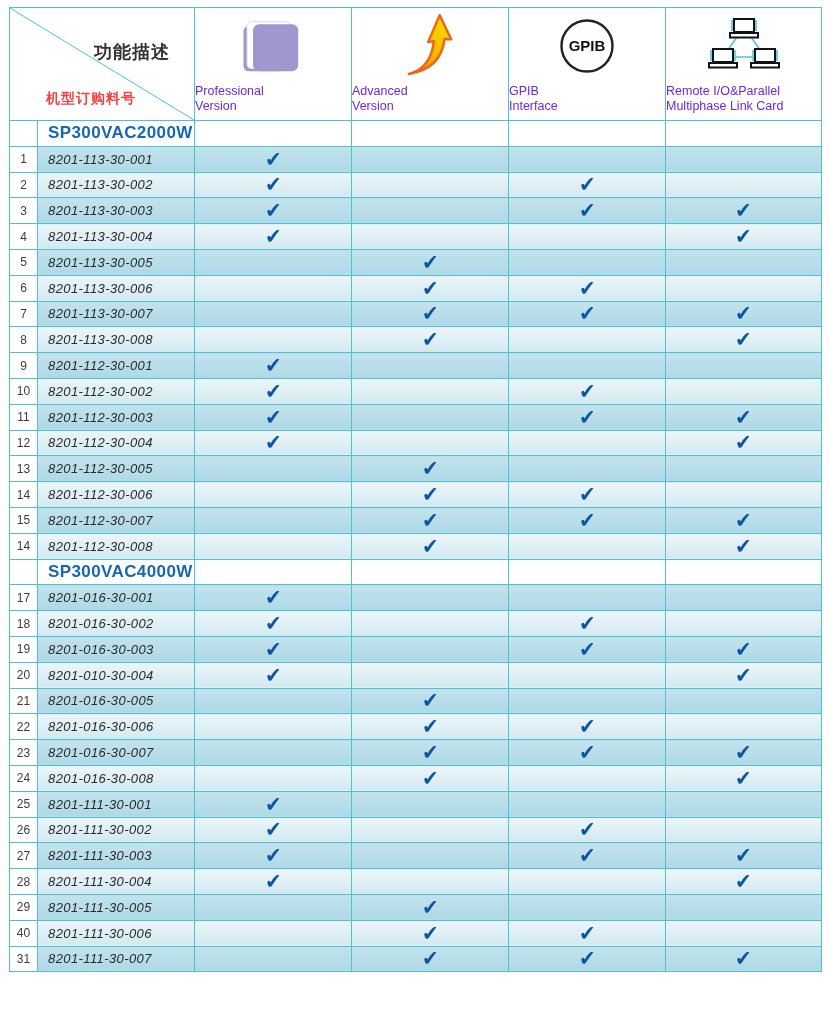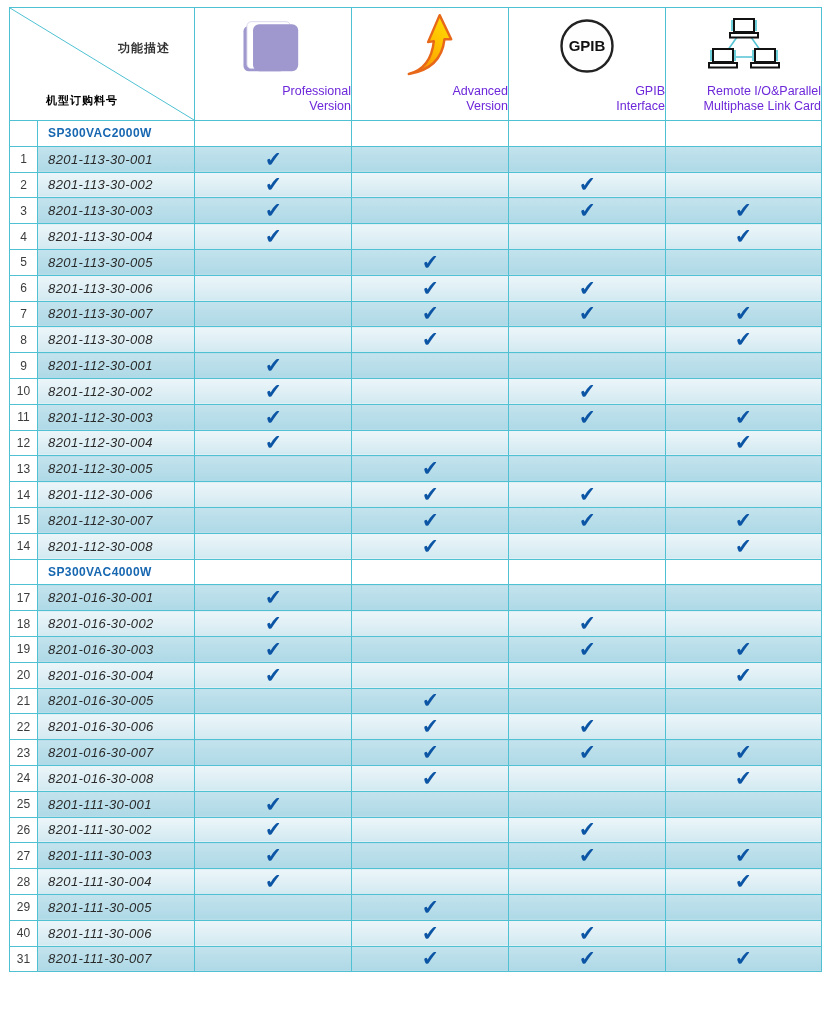--- a/index.html
+++ b/index.html
@@ -19,44 +19,44 @@
   }
   .matrix td{
     border:1px solid var(--border);
     padding:0;overflow:hidden;vertical-align:middle;
   }
   
   .header-row td{height:112px;background:#fff;}
   .corner-cell{position:relative;}
   .corner-diagonal{position:absolute;left:0;top:0;width:100%;height:100%;}
   .corner-top{
-    position:absolute;right:24px;top:32px;font-size:12px;font-weight:600;color:#333;
+    position:absolute;right:24px;top:32px;font-size:18px;font-weight:600;color:#333;
     letter-spacing:1px;
   }
   .corner-bottom{
-    position:absolute;left:36px;bottom:12px;font-size:11px;font-weight:600;color:#000000;
+    position:absolute;left:36px;bottom:12px;font-size:14px;font-weight:600;color:#ef4444;
     letter-spacing:1px;
     text-align:right;
   }
-  .feat-head{text-align:right;}
+  .feat-head{text-align:left;}
   .feat-head .icon-box{
     height:76px;display:flex;align-items:center;justify-content:center;
   }
   .feat-head .lbl{
     font-size:12.5px;color:#6d28d9;line-height:1.2;padding-bottom:6px;
   }
   
   .section-row td{height:24.8px;background:#fff;}
   .data-row td{height:24.8px;}
   .data-row.dark td.shade{background:linear-gradient(180deg,#c3e3ed 0%,#aed9e6 100%);}
   .data-row.light td.shade{background:linear-gradient(180deg,#ecf6f9 0%,#d2e9f1 100%);}
   .num-cell{background:#fff !important;text-align:center;font-size:12px;color:#3c3c3c;}
   .part-cell{font-size:13px;color:var(--text);padding-left:10px !important;letter-spacing:.4px;font-style:italic;}
   .title-cell{
-    font-size:12px;font-weight:700;color:var(--sectionBlue);
+    font-size:17px;font-weight:700;color:var(--sectionBlue);
     padding-left:10px !important;letter-spacing:.4px;
   }
   .check-cell{text-align:center;}
   .check{
     display:inline-block;color:var(--check);font-size:20px;line-height:1;
     transform:rotate(-6deg) skewX(-4deg);
   }
 </style>
 </head>
 <body>
@@ -320,21 +320,21 @@
       <tr class="data-row dark">
         <td class="num-cell">19</td>
         <td class="part-cell shade">8201-016-30-003</td>
         <td class="check-cell shade"><span class="check">✔</span></td>
         <td class="check-cell shade"></td>
         <td class="check-cell shade"><span class="check">✔</span></td>
         <td class="check-cell shade"><span class="check">✔</span></td>
       </tr>
       <tr class="data-row light">
         <td class="num-cell">20</td>
-        <td class="part-cell shade">8201-016-30-004</td>
+        <td class="part-cell shade">8201-010-30-004</td>
         <td class="check-cell shade"><span class="check">✔</span></td>
         <td class="check-cell shade"></td>
         <td class="check-cell shade"></td>
         <td class="check-cell shade"><span class="check">✔</span></td>
       </tr>
       <tr class="data-row dark">
         <td class="num-cell">21</td>
         <td class="part-cell shade">8201-016-30-005</td>
         <td class="check-cell shade"></td>
         <td class="check-cell shade"><span class="check">✔</span></td>

